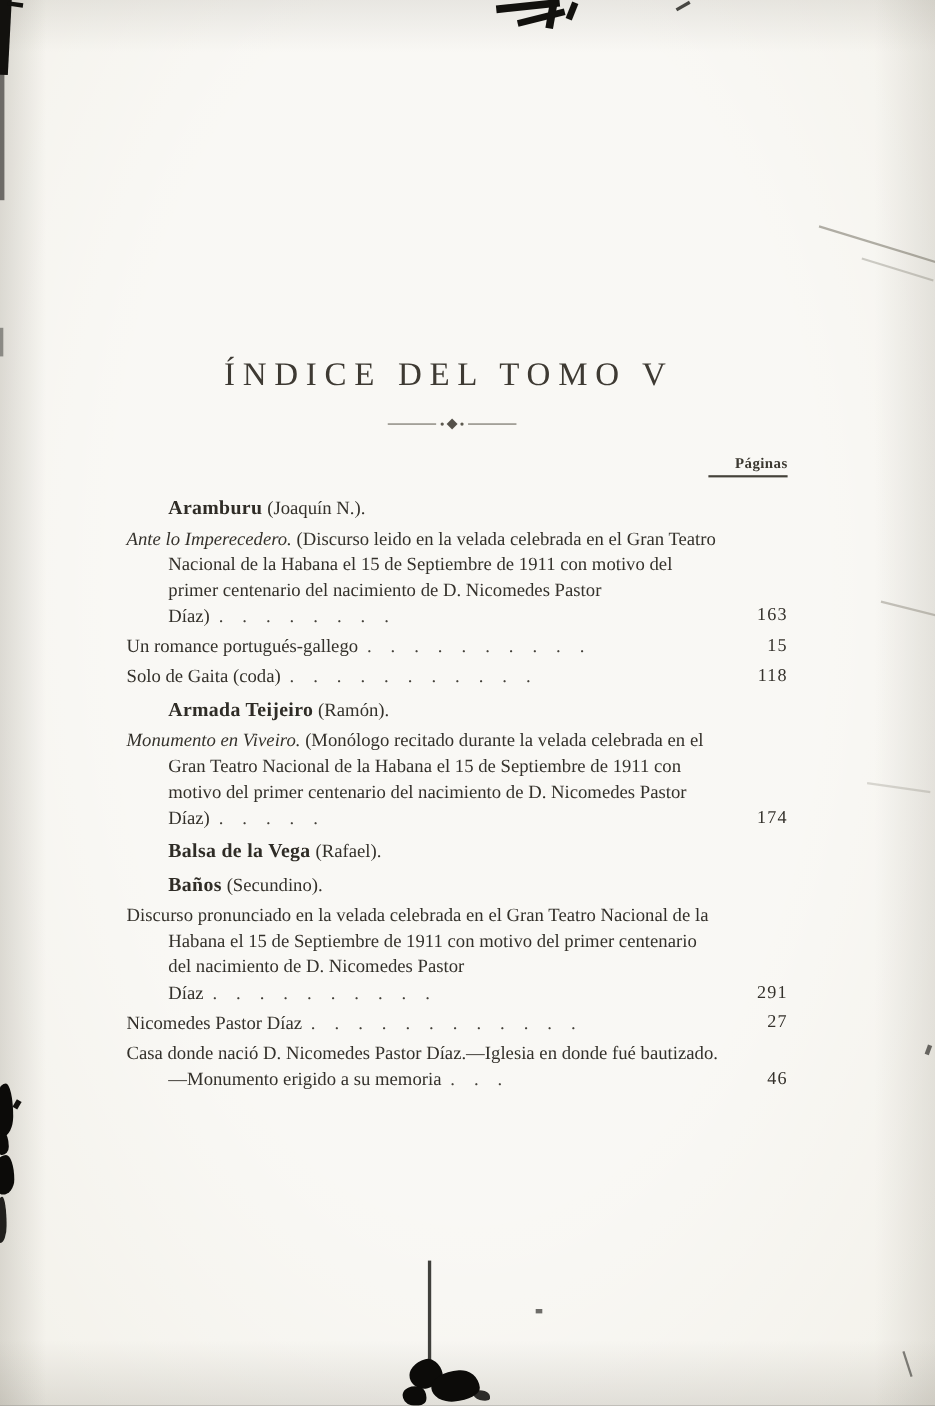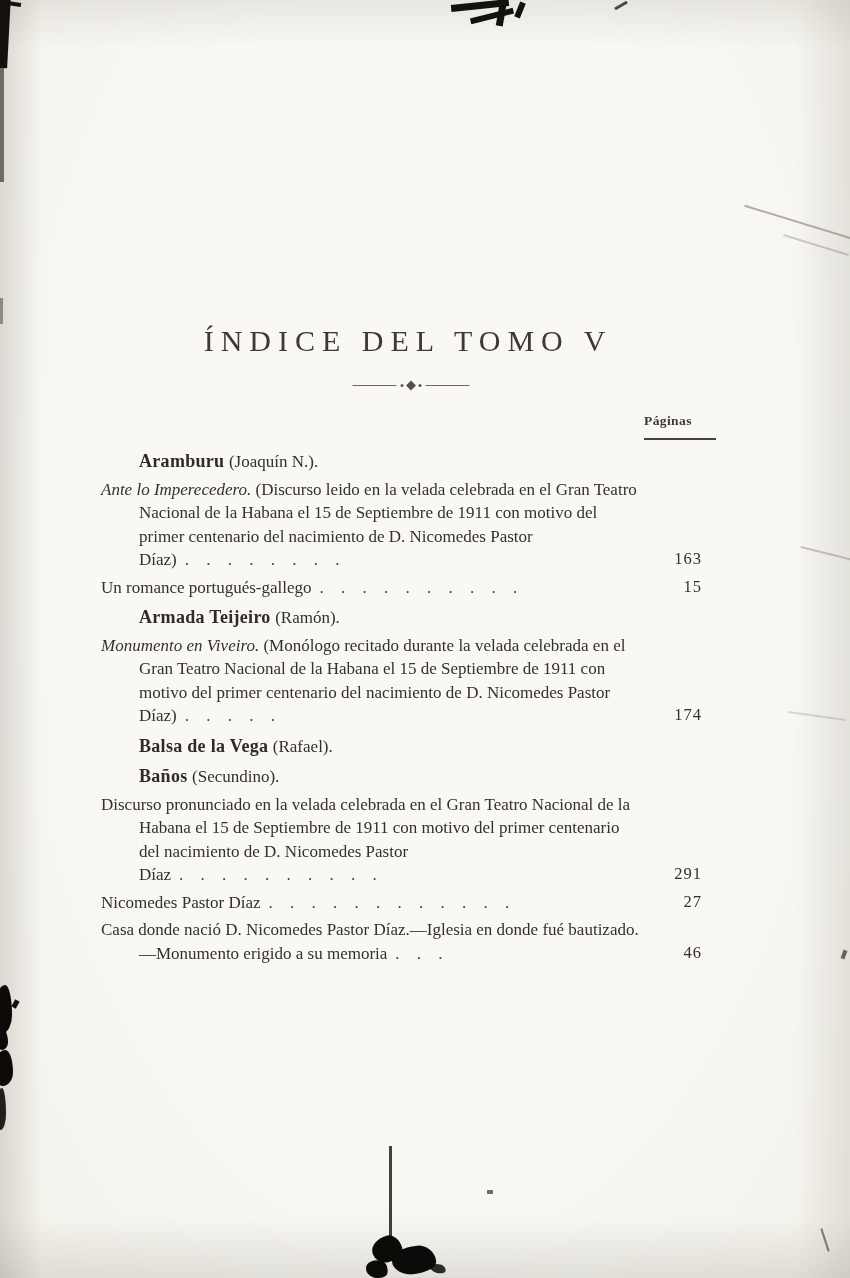--- a/index.html
+++ b/index.html
@@ -28,27 +28,27 @@
     position:absolute; top:382px; left:50%; transform:translateX(calc(-50% - 14px));
     display:flex; align-items:center; gap:4px;
   }
   .orn-line { width:44px; height:1px; background:#6b675c; }
   .orn-dot { width:3px; height:3px; background:#5d594f; border-radius:50%; }
   .orn-diamond { width:7px; height:7px; background:#55514a; transform:rotate(45deg); }
 
   
   .paginas {
     position:absolute; top:413px; left:644px; width:72px;
-    text-align:left; font-weight:bold; font-size:13.5px;
-    letter-spacing:.4px; padding-bottom:9px;
+    text-align:right; font-weight:bold; font-size:13.5px;
+    letter-spacing:.4px; padding-bottom:3px;
     border-bottom:2px solid #45423a; color:#3c3931;
   }
 
   
-  .toc { position:absolute; left:101px; top:443px; width:601px; font-size:17px; line-height:23.5px; }
+  .toc { position:absolute; left:115px; top:443px; width:601px; font-size:17px; line-height:23.5px; }
   .entry { position:relative; padding-right:58px; margin:0 0 4px 0; }
   .entry.work { padding-left:38px; text-indent:-38px; }
   .entry.author { margin:7px 0 4px 0; padding-left:38px; font-size:18px; }
   .aname { font-weight:bold; letter-spacing:.3px; color:#2f2c26; }
   .adetail { font-size:17px; }
   .ital { font-style:italic; }
   .dots { word-spacing:13px; margin-left:8px; white-space:nowrap; color:#45423a; }
   .pageno { position:absolute; right:0; bottom:1px; text-indent:0; font-size:16.5px; letter-spacing:1px; }
 
   
@@ -117,20 +117,24 @@
       <span>(Discurso leido en la velada celebrada en el Gran Teatro Nacional de la Habana el 15 de Septiembre de 1911 con motivo del primer centenario del nacimiento de D. Nicomedes Pastor Díaz)</span><span class="dots">. . . . . . . .</span>
       <span class="pageno">163</span>
     </div>
 
 
     <div class="entry work">
       <span>Un romance portugués-gallego</span><span class="dots">. . . . . . . . . .</span>
       <span class="pageno">15</span>
     </div>
 
+    <div class="entry work">
+      <span>Solo de Gaita (coda)</span><span class="dots">. . . . . . . . . . .</span>
+      <span class="pageno">118</span>
+    </div>
 
     <div class="entry author">
       <span class="aname">Armada Teijeiro</span>
       <span class="adetail">(Ramón).</span>
     </div>
 
     <div class="entry work">
       <span class="ital">Monumento en Viveiro.</span>
       <span>(Monólogo recitado durante la velada celebrada en el Gran Teatro Nacional de la Habana el 15 de Septiembre de 1911 con motivo del primer centenario del nacimiento de D. Nicomedes Pastor Díaz)</span><span class="dots">. . . . .</span>
       <span class="pageno">174</span>

